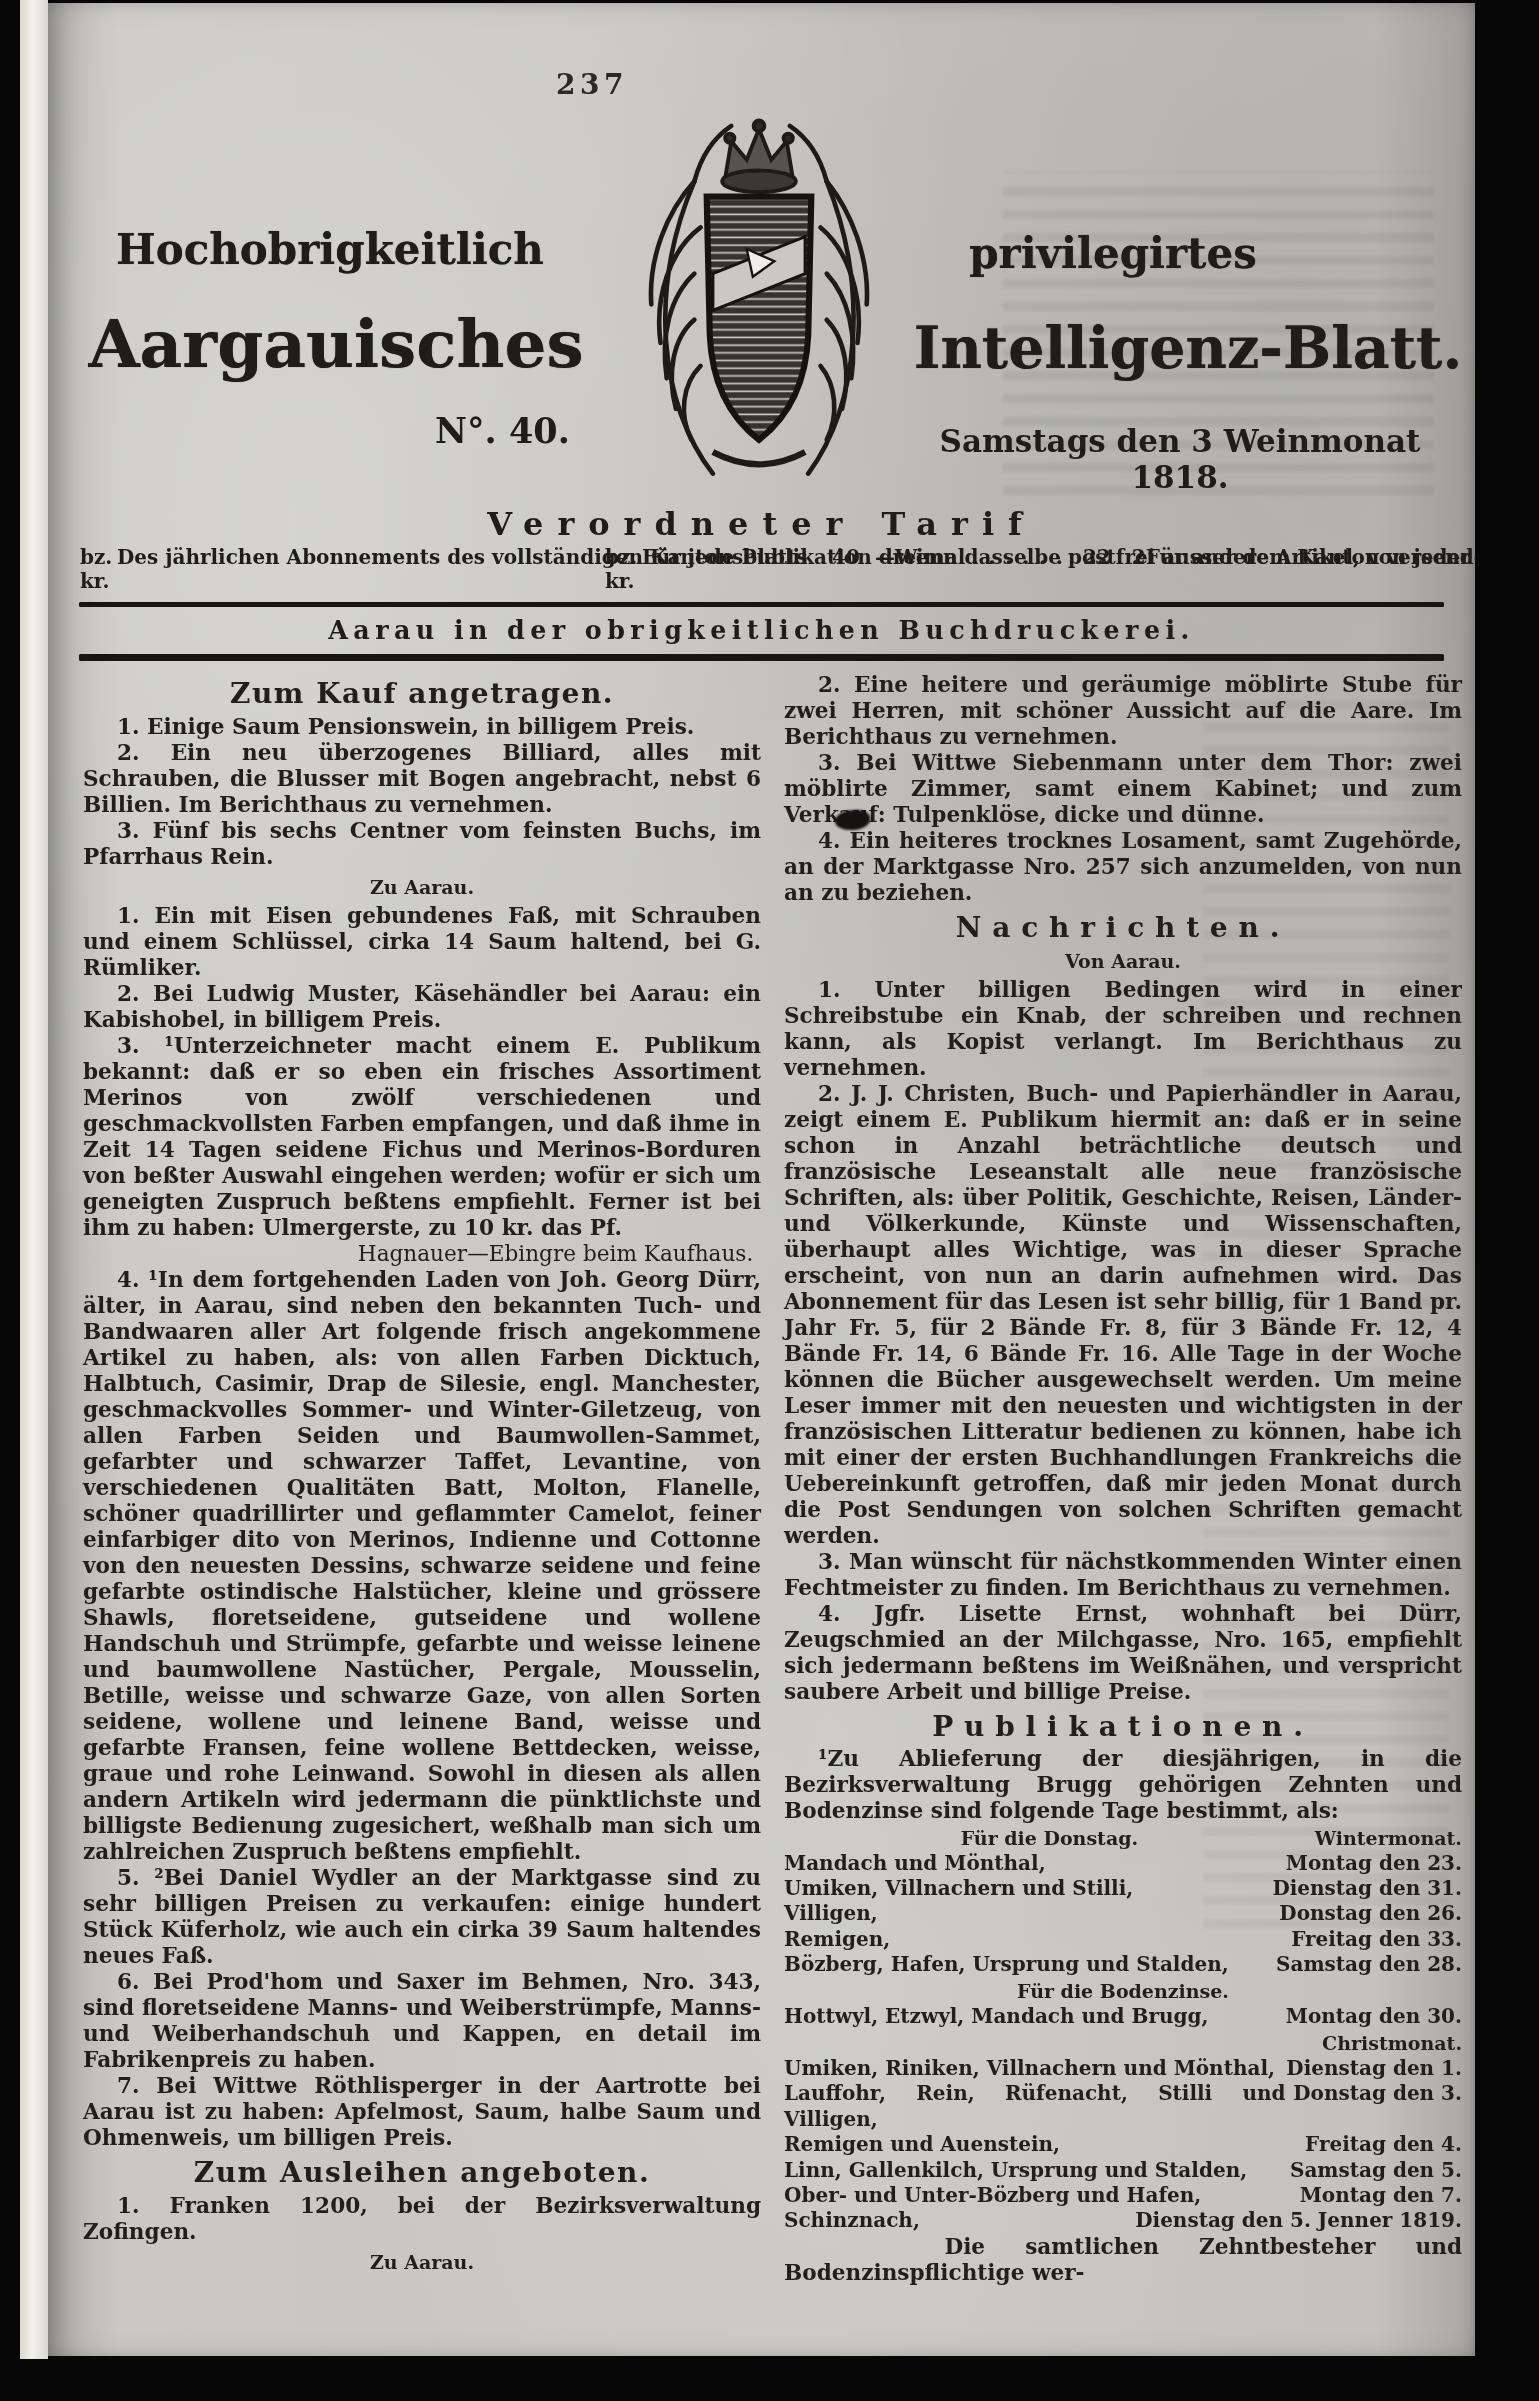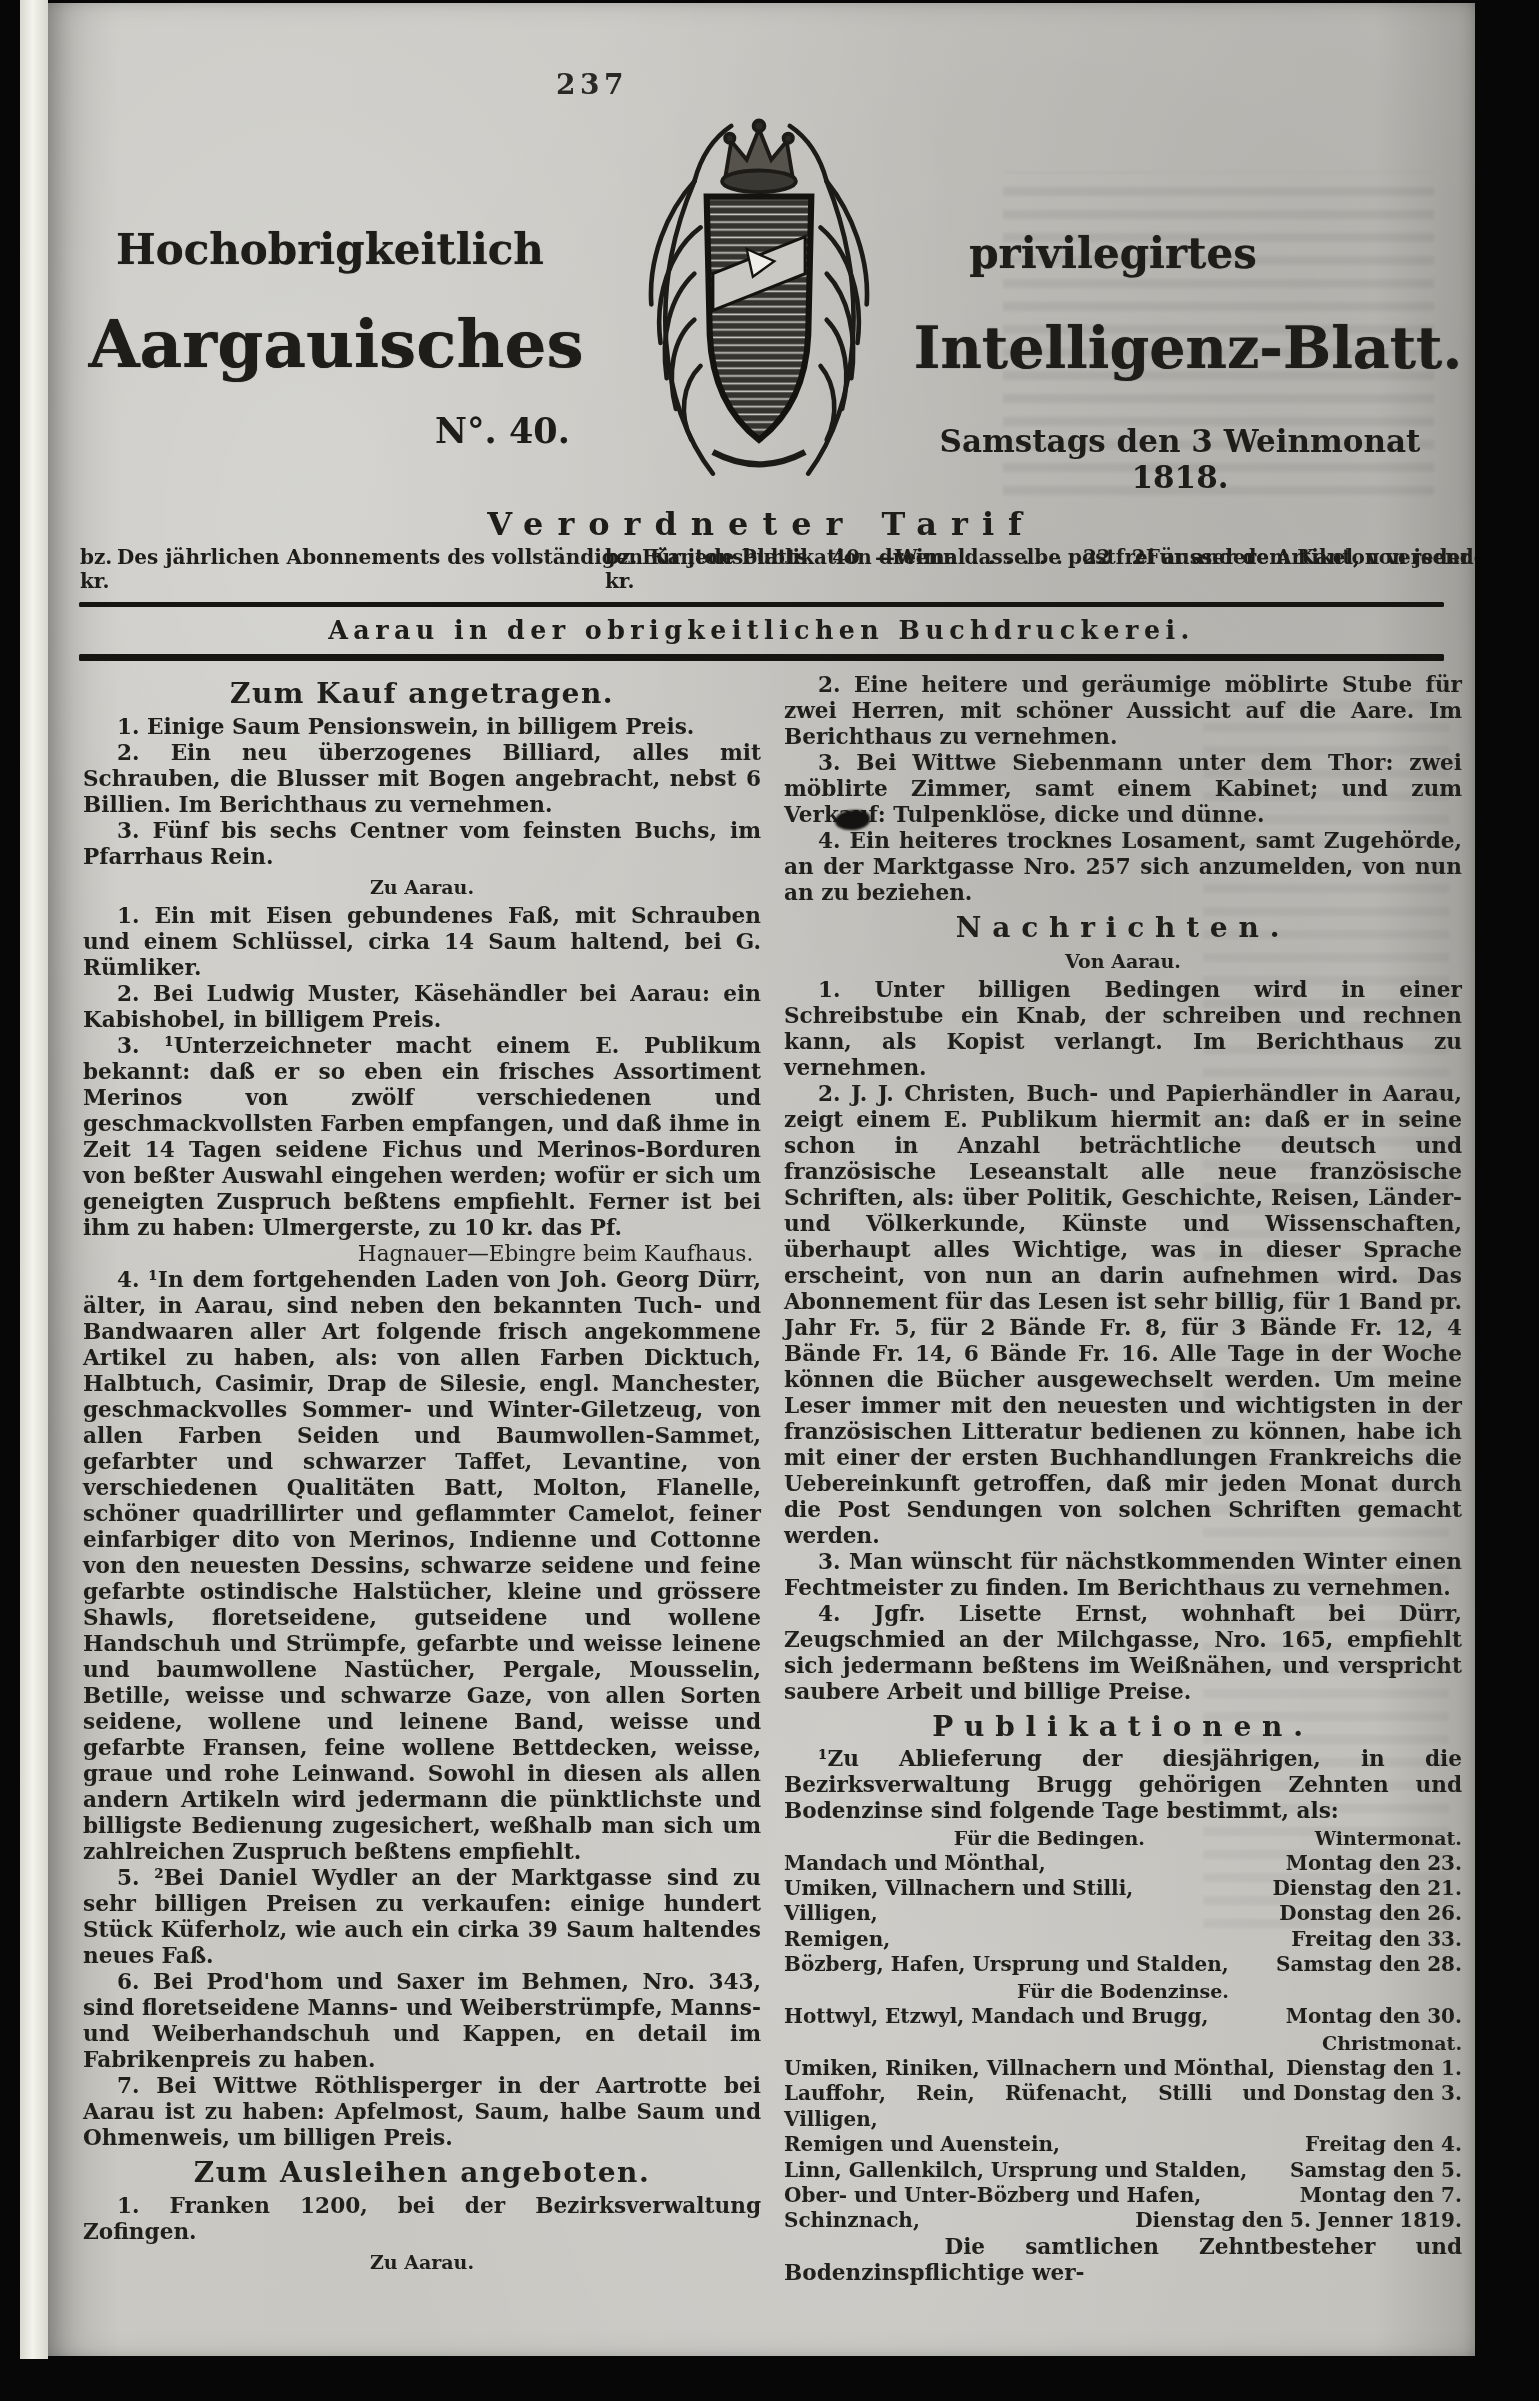--- a/index.html
+++ b/index.html
@@ -253,30 +253,30 @@
       <div class="h-big spread">Nachrichten.</div>
       <div class="h-sub">Von Aarau.</div>
       <p>1. Unter billigen Bedingen wird in einer Schreibstube ein Knab, der schreiben und rechnen kann, als Kopist verlangt.  Im Berichthaus zu vernehmen.</p>
       <p>2. J. J. Christen, Buch- und Papierhändler in Aarau, zeigt einem E. Publikum hiermit an: daß er in seine schon in Anzahl beträchtliche deutsch und französische Leseanstalt alle neue französische Schriften, als: über Politik, Geschichte, Reisen, Länder- und Völkerkunde, Künste und Wissenschaften, überhaupt alles Wichtige, was in dieser Sprache erscheint, von nun an darin aufnehmen wird. Das Abonnement für das Lesen ist sehr billig, für 1 Band pr. Jahr Fr. 5, für 2 Bände Fr. 8, für 3 Bände Fr. 12, 4 Bände Fr. 14, 6 Bände Fr. 16.  Alle Tage in der Woche können die Bücher ausgewechselt werden.  Um meine Leser immer mit den neuesten und wichtigsten in der französischen Litteratur bedienen zu können, habe ich mit einer der ersten Buchhandlungen Frankreichs die Uebereinkunft getroffen, daß mir jeden Monat durch die Post Sendungen von solchen Schriften gemacht werden.</p>
       <p>3. Man wünscht für nächstkommenden Winter einen Fechtmeister zu finden.  Im Berichthaus zu vernehmen.</p>
       <p>4. Jgfr. Lisette Ernst, wohnhaft bei Dürr, Zeugschmied an der Milchgasse, Nro. 165, empfiehlt sich jedermann beßtens im Weißnähen, und verspricht saubere Arbeit und billige Preise.</p>
       <div class="h-big spread">Publikationen.</div>
       <p>¹Zu Ablieferung der diesjährigen, in die Bezirksverwaltung Brugg gehörigen Zehnten und Bodenzinse sind folgende Tage bestimmt, als:</p>
 
       <div class="sched-head">
-        <span class="sh-left">Für die Bedingen.</span>
+        <span class="sh-left">Für die Donstag.</span>
         <span class="sh-right">Wintermonat.</span>
       </div>
       <div class="sched-row">
         <span class="sched-place">Mandach und Mönthal,</span>
         <span class="sched-date">Montag den 23.</span>
       </div>
       <div class="sched-row">
         <span class="sched-place">Umiken, Villnachern und Stilli,</span>
-        <span class="sched-date">Dienstag den 21.</span>
+        <span class="sched-date">Dienstag den 31.</span>
       </div>
       <div class="sched-row">
         <span class="sched-place">Villigen,</span>
         <span class="sched-date">Donstag den 26.</span>
       </div>
       <div class="sched-row">
         <span class="sched-place">Remigen,</span>
         <span class="sched-date">Freitag den 33.</span>
       </div>
       <div class="sched-row">

